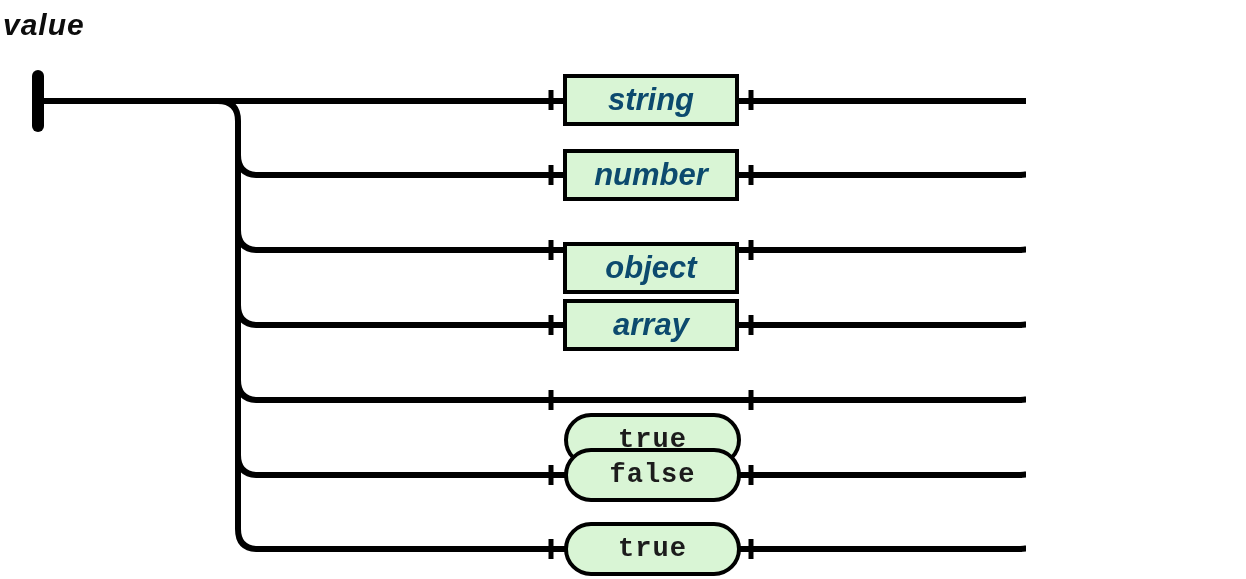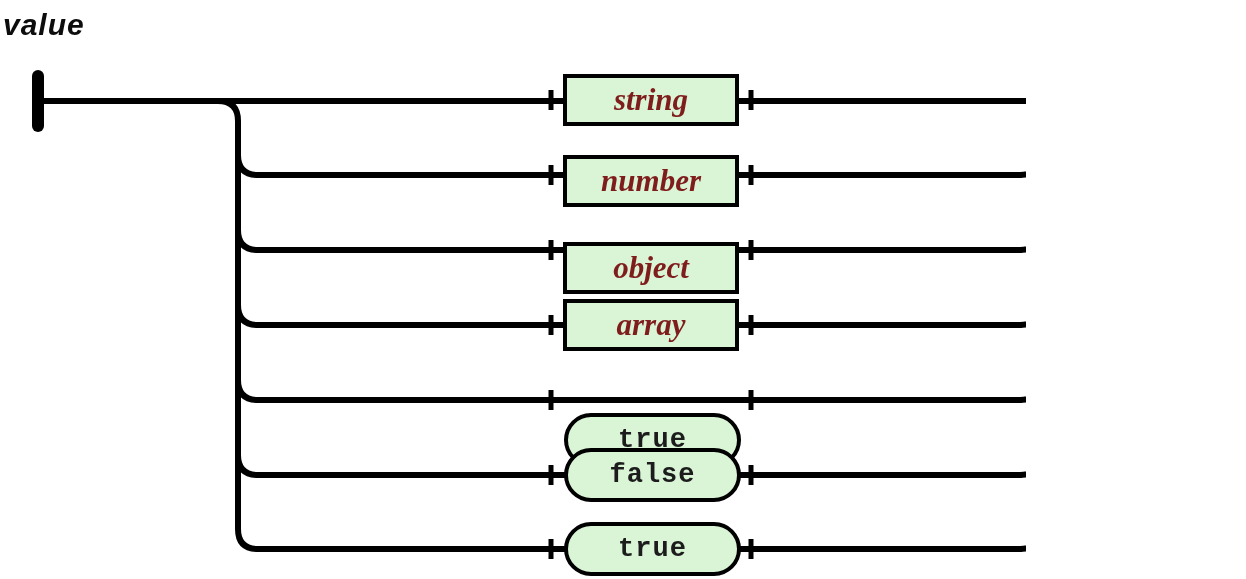--- a/index.html
+++ b/index.html
@@ -20,34 +20,34 @@
     position:absolute;
     width:176px;height:52px;
     left:563px;
     box-sizing:border-box;
     background:#d9f5d5;
     border:4px solid #000000;
     display:flex;align-items:center;justify-content:center;
     z-index:2;
   }
   .node.nonterminal{
-    font-family:Liberation Serif, serif;
+    font-family:Liberation Sans, sans-serif;
     font-weight:bold;font-style:italic;
-    font-size:31px;color:#7f1d1d;text-align:right;
+    font-size:31px;color:#0c4a6e;text-align:right;
   }
   .node.terminal{
     border-radius:28px;
     height:54px;width:177px;left:564px;
     font-family:"Liberation Mono", monospace;
     font-weight:bold;font-style:normal;
     font-size:27px;color:#1c1c1c;letter-spacing:1px;
   }
   
   .row1{top:74px;}   
-  .row2{top:155px;}
+  .row2{top:149px;}
   .row3{top:242px;}
   .row4{top:299px;}
   .row5{top:373px;margin-top:40px;}  
   .row6{top:448px;}
   .row7{top:522px;}
 </style>
 </head>
 <body>
 
 <div class="stage">

